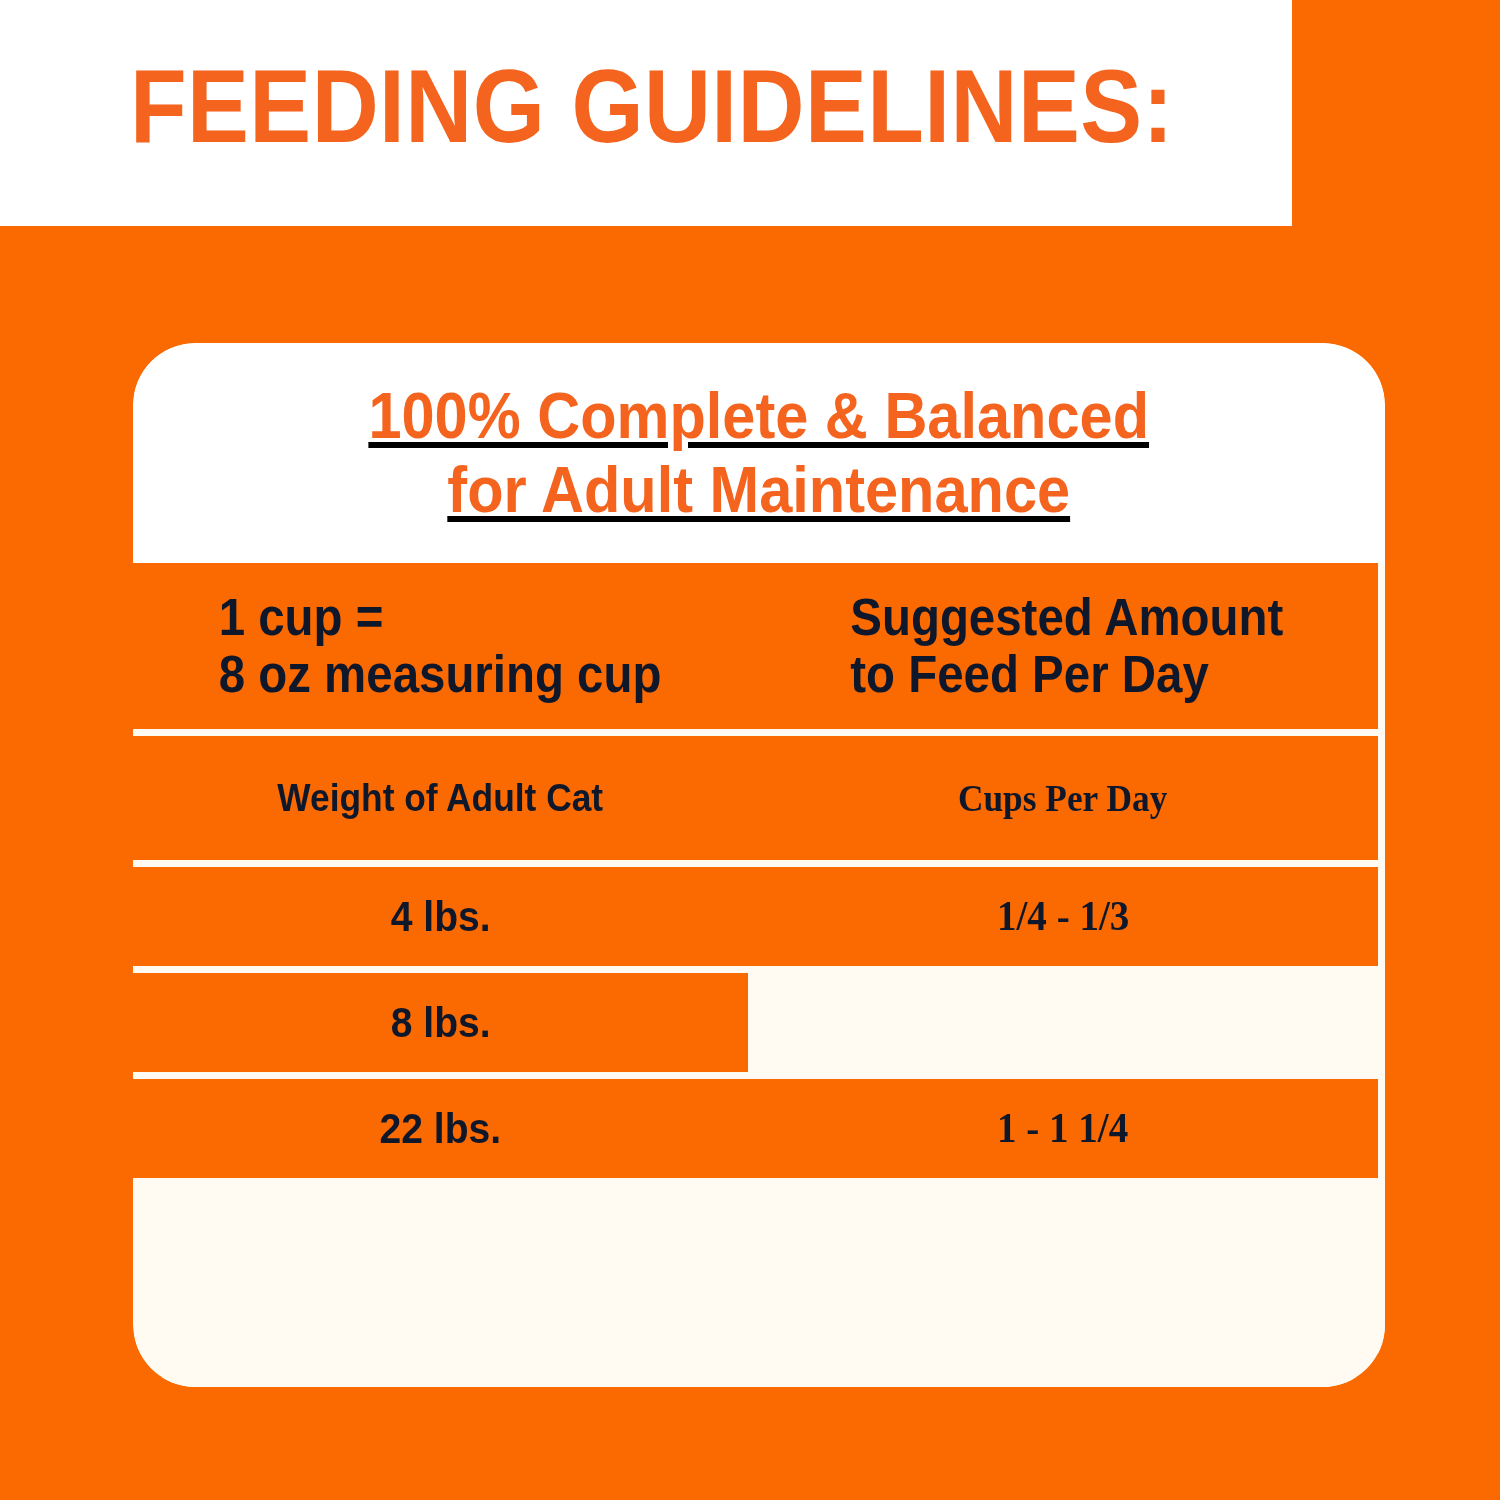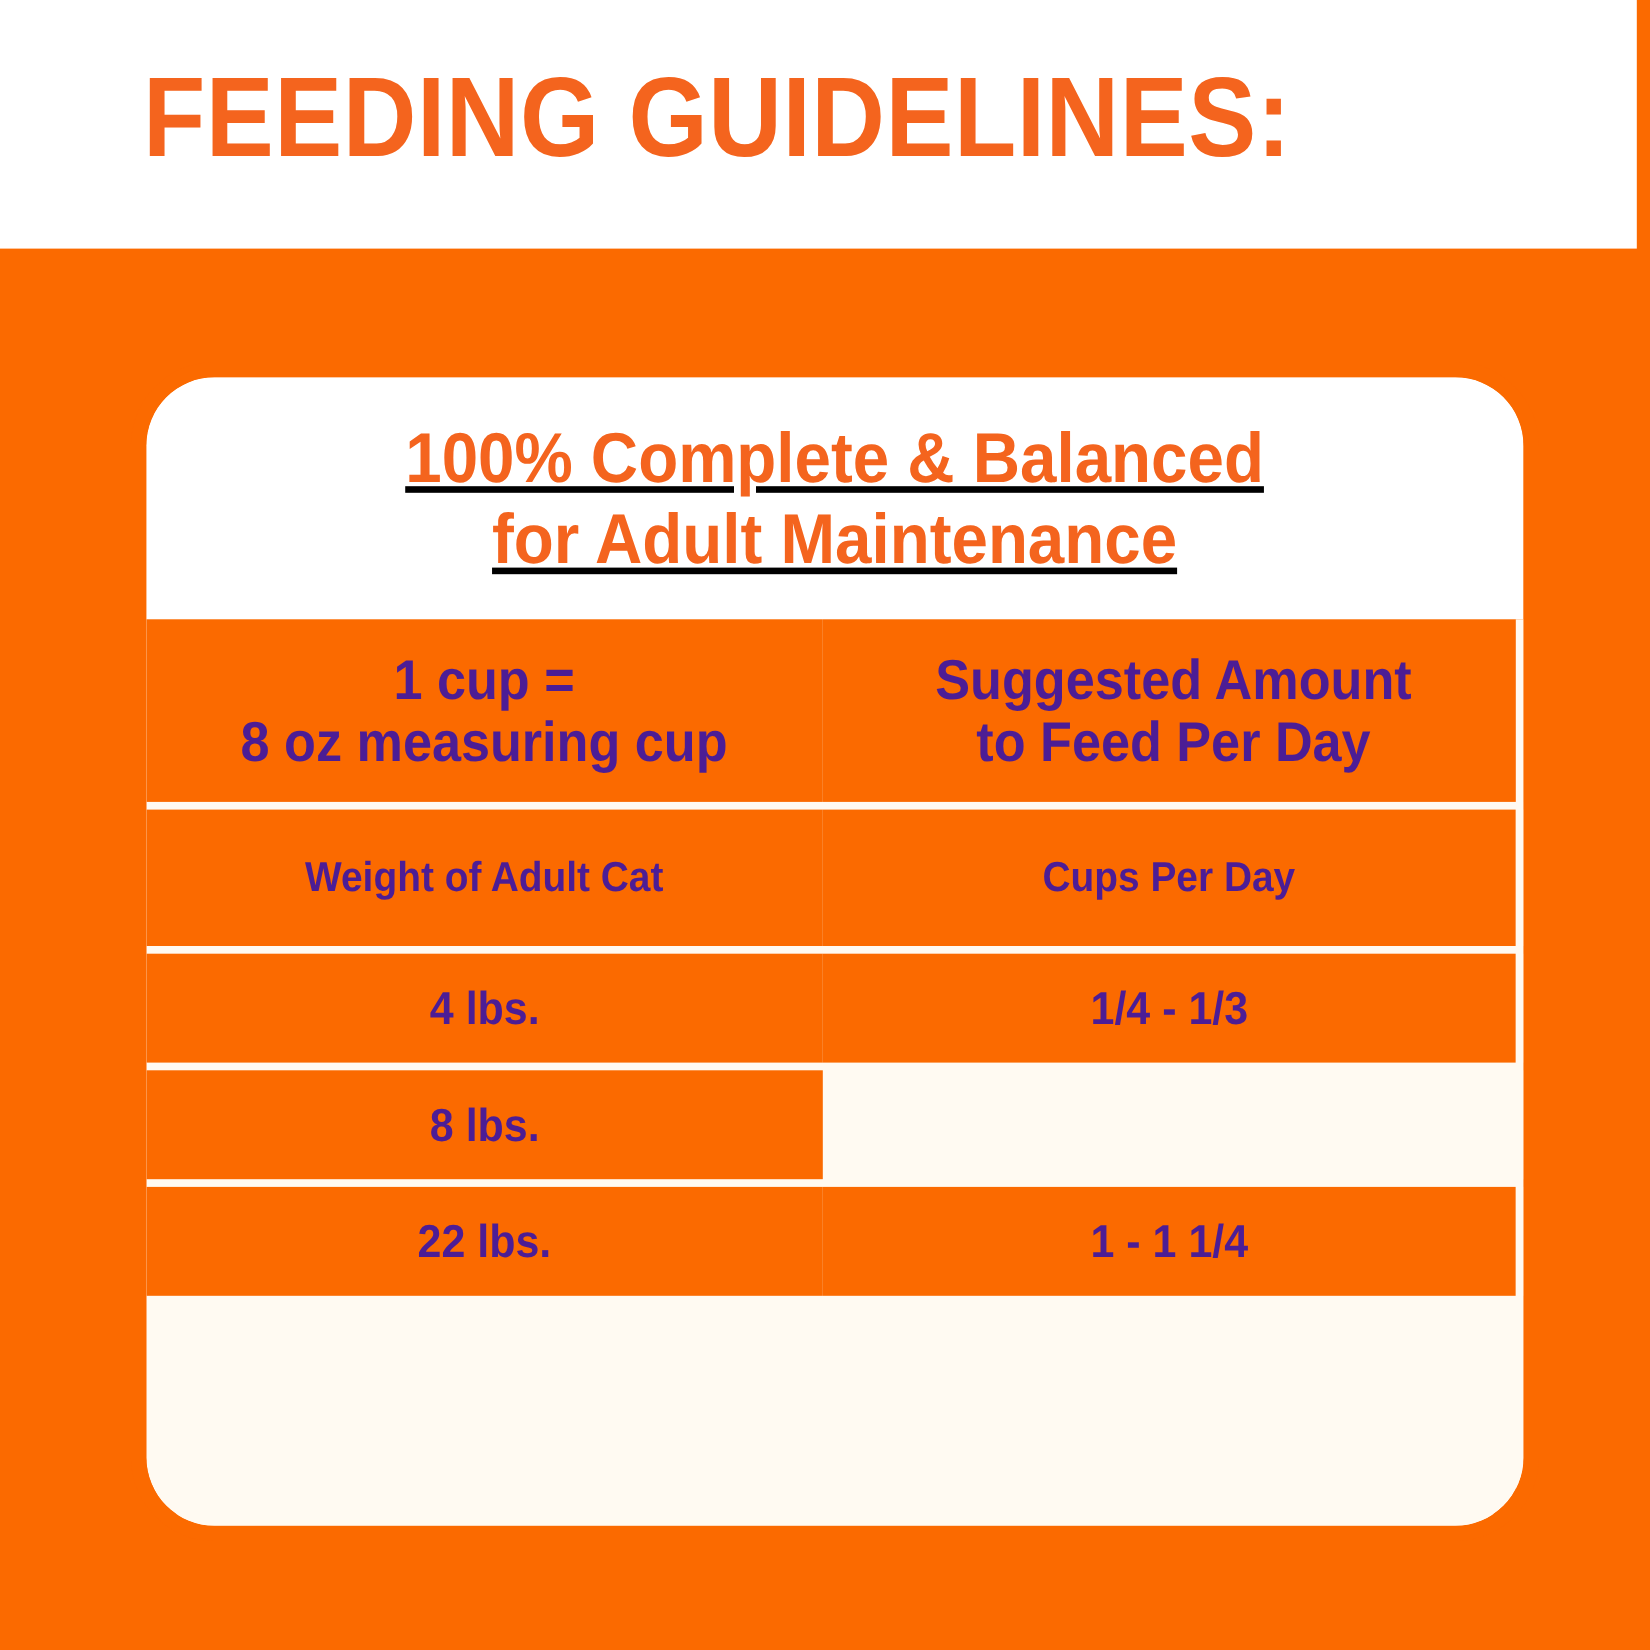--- a/index.html
+++ b/index.html
@@ -13,21 +13,21 @@
     font-family: "Liberation Sans", sans-serif;
     overflow: hidden;
     position: relative;
   }
 
   
   #top-band {
     position: absolute;
     left: 0;
     top: 0;
-    width: 1488px;
+    width: 1292px;
     height: 226px;
     background: #FFFFFF;
   }
   #page-title {
     position: absolute;
     left: 130px;
     top: 52px;
     font-size: 103px;
     line-height: 110px;
     font-weight: 700;
@@ -93,25 +93,25 @@
   .tcellpair {
     position: absolute;
     left: 0;
     top: 0;
     width: 1252px;
     height: 100%;
     display: flex;
   }
   .tcell {
     background: #FB6A00;
-    color: #4c1d95;
+    color: #0f172a;
     display: flex;
     align-items: center;
     justify-content: center;
-    text-align: center;
+    text-align: left;
     box-sizing: border-box;
     font-family: "Liberation Sans", sans-serif;
     font-weight: 700;
   }
   .tcell span {
     display: block;
     transform: scaleX(0.93);
     white-space: pre-line;
     line-height: 1.12;
   }
@@ -123,21 +123,21 @@
   #row-header .tcellpair { padding: 0; }
   #row-header .tcell {
     height: 166px;
   }
   #row-header .tcell.left  { width: 615px; font-size: 51px; }
   #row-header .tcell.right { width: 637px; font-size: 51px; }
 
   
   .row-split { }
   .row-split .tcell.left  { width: 615px; }
-  .row-split .tcell.right { width: 630px; margin-left: 0; }
+  .row-split .tcell.right { width: 630px; margin-left: 0; font-family: Liberation Serif, serif; }
 
   #row-subhead { height: 124px; margin-top: 7px; }
   #row-subhead .tcell { height: 124px; font-size: 38px; }
 
   .row-data { height: 99px; margin-top: 7px; }
   .row-data .tcell { height: 99px; font-size: 42px; }
 
   
   #table-rightpad {
     position: absolute;

